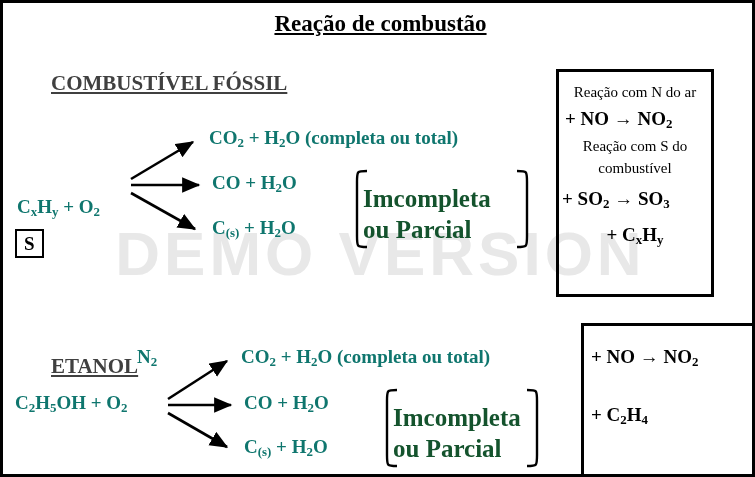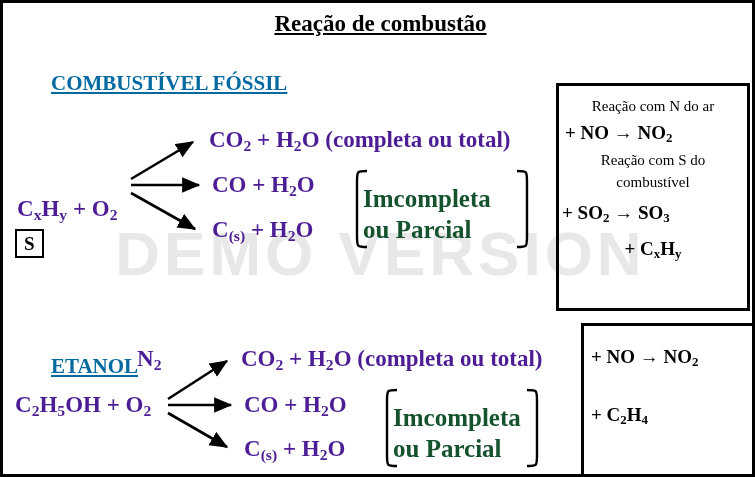--- a/index.html
+++ b/index.html
@@ -44,29 +44,29 @@
     font-weight: bold;
     text-decoration: underline;
     color: #000;
   }
 
   .section-head {
     position: absolute;
     font-size: 21px;
     font-weight: bold;
     text-decoration: underline;
-    color: #0369a1;
+    color: #404040;
     white-space: nowrap;
   }
 
   .lbl {
     position: absolute;
-    font-size: 23px;
-    font-weight: bold;
-    color: #4c1d95;
+    font-size: 19px;
+    font-weight: bold;
+    color: #0f766e;
     white-space: nowrap;
   }
   sub { font-size: 0.68em; vertical-align: -0.25em; font-weight: bold; }
 
   .boxS {
     position: absolute;
     border: 2px solid #000;
     font-size: 19px;
     font-weight: bold;
     text-align: center;
@@ -161,21 +161,21 @@
       <svg width="178" height="82" viewBox="0 0 178 82">
         <path d="M14,3 C4,3 4,3 4,14 L4,68 C4,79 4,79 14,79" fill="none" stroke="#000" stroke-width="2.4"></path>
         <path d="M164,3 C174,3 174,3 174,14 L174,68 C174,79 174,79 164,79" fill="none" stroke="#000" stroke-width="2.4"></path>
       </svg>
     </div>
     <div class="bracket-text" style="left:360px; top:180px;">
       <span>Imcompleta</span><br>
       <span>ou Parcial</span>
     </div>
 
-    <div class="panel" style="left:553px; top:80px; width:194px; height:228px;">
+    <div class="panel" style="left:553px; top:66px; width:158px; height:228px;">
       <div class="pline" style="top:12px; font-size:15px;">Reação com N do ar</div>
       <div class="pline" style="top:36px; font-size:19px; font-weight:bold; text-align:left; padding-left:6px;">
         + NO → NO<sub>2</sub>
       </div>
       <div class="pline" style="top:88px; font-size:15px;">combustível</div>
       <div class="pline" style="top:66px; font-size:15px;">Reação com S do</div>
       <div class="pline" style="top:116px; font-size:19px; font-weight:bold; text-align:left; padding-left:3px;">
         + SO<sub>2</sub> → SO<sub>3</sub>
       </div>
       <div class="pline" style="top:152px; font-size:19px; font-weight:bold; text-align:center; padding-right:16px;">

